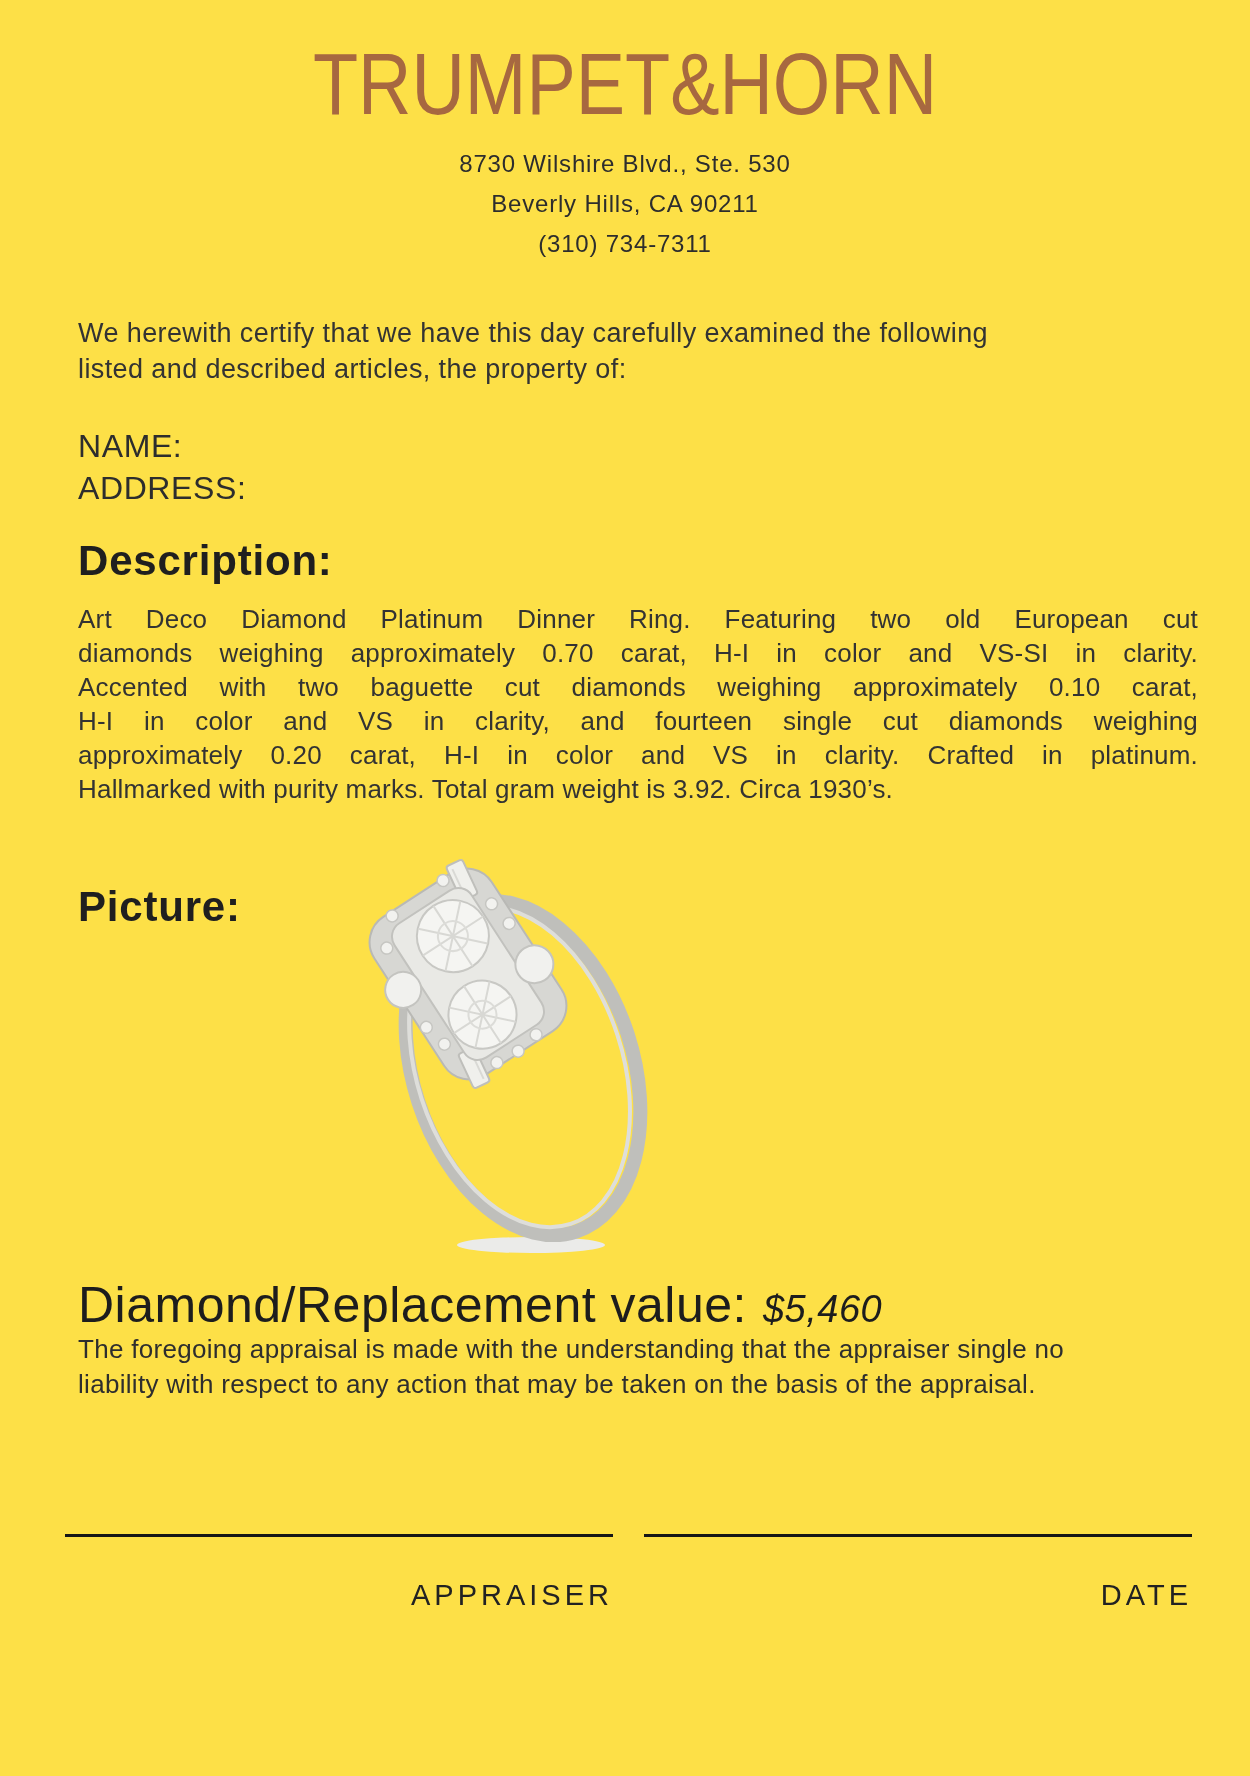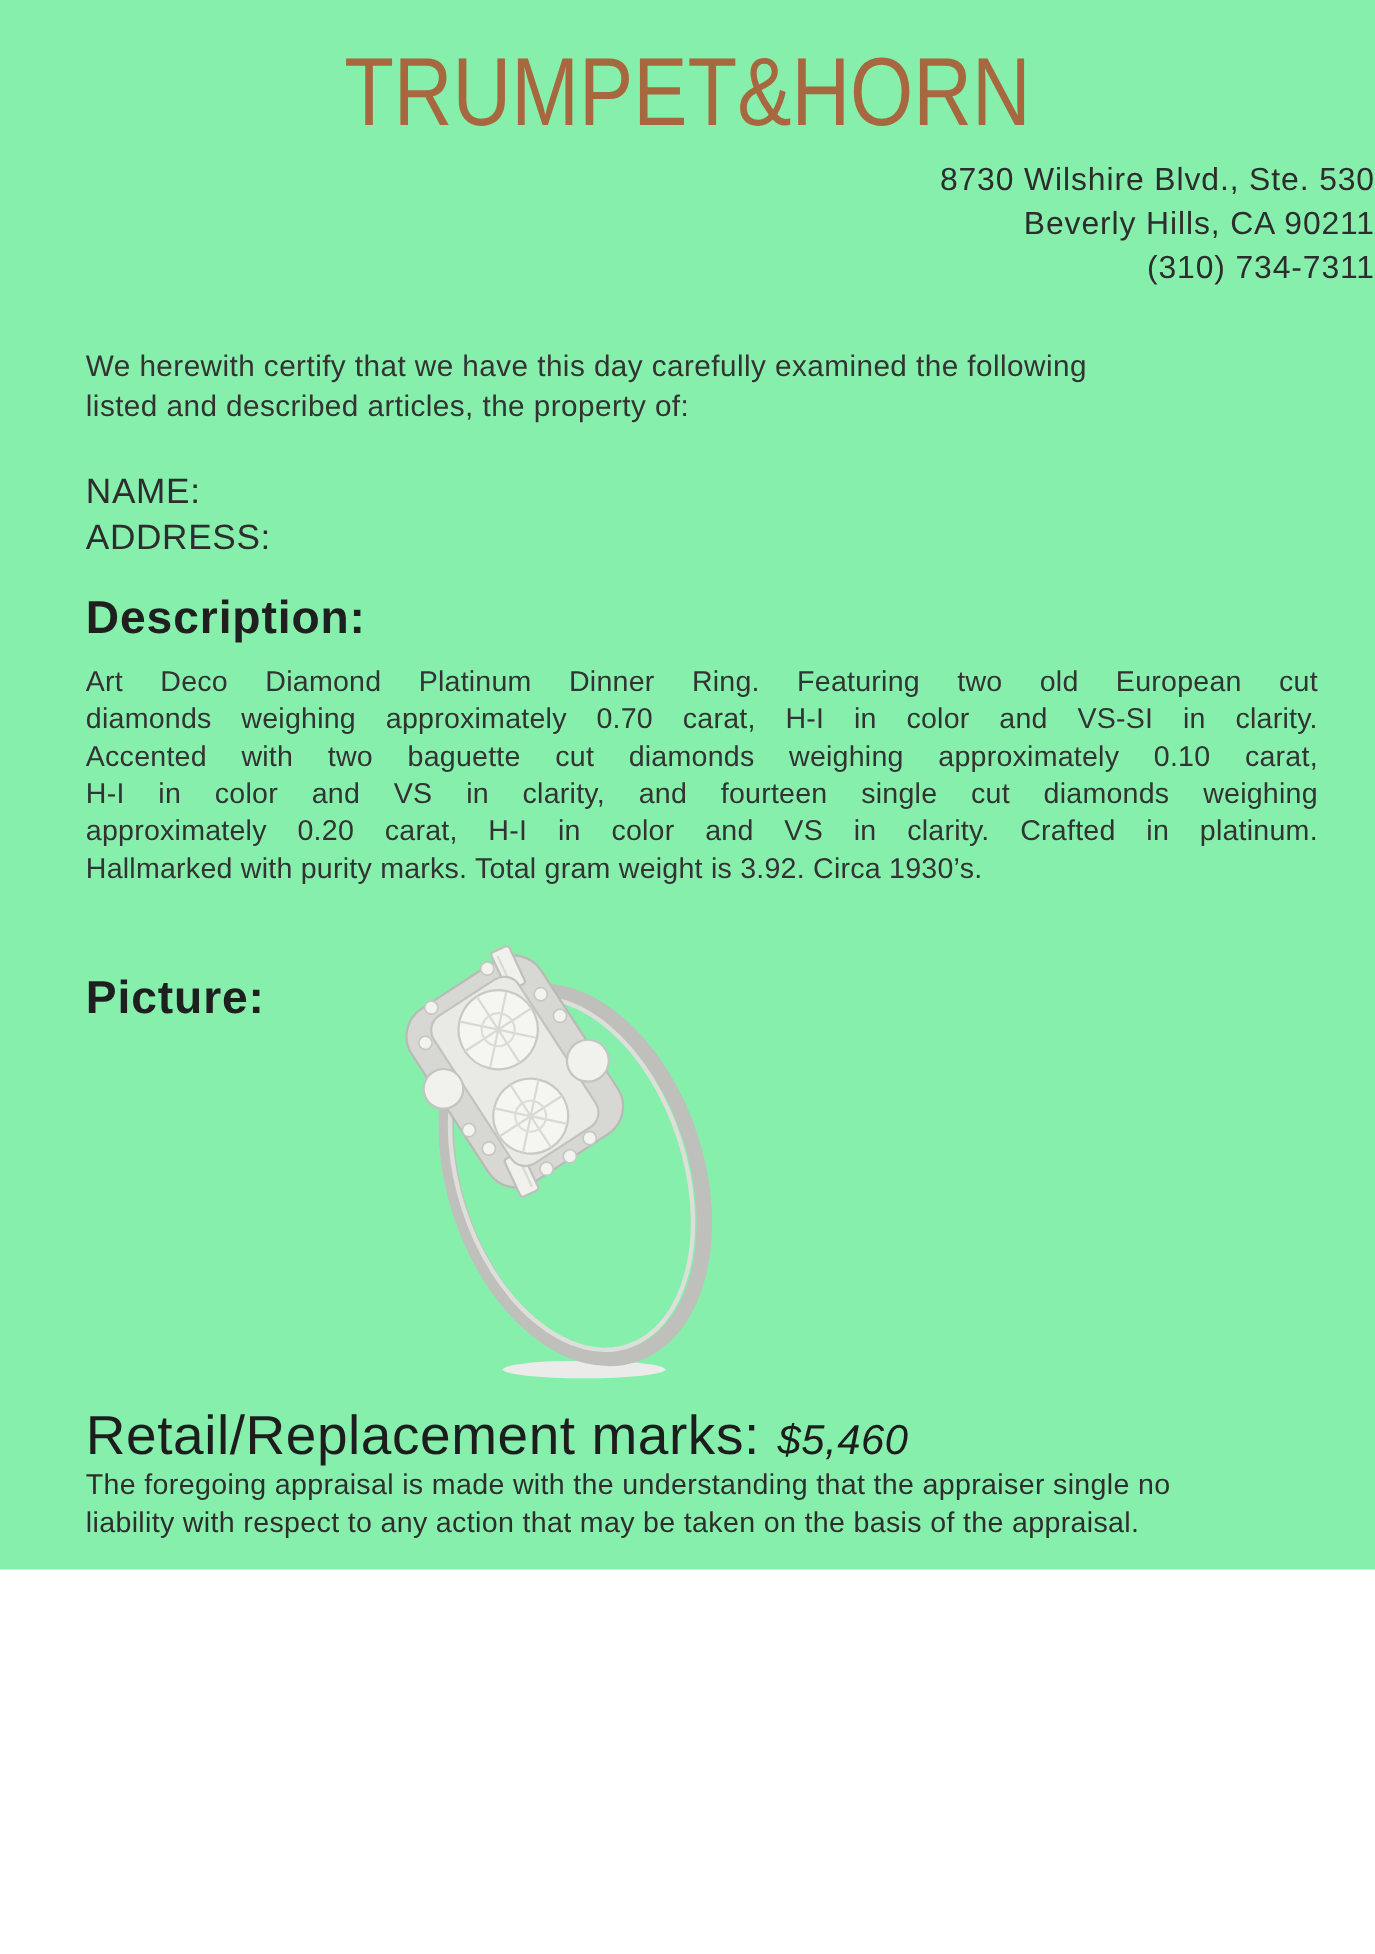--- a/index.html
+++ b/index.html
@@ -1,39 +1,39 @@
 <!DOCTYPE html>
 <html><head>
 <meta charset="utf-8">
 <style>
   html,body{margin:0;padding:0;background:#ffffff;}
   .page{
     position:relative;
     width:1250px;
-    height:1427px;
-    background:#86efac;
+    height:1776px;
+    background:#fde047;
     font-family:"Liberation Sans", sans-serif;
     color:#333;
     overflow:hidden;
   }
   
   .logo{
     position:absolute; top:40px; left:0; width:100%;
     text-align:center;
     font-size:88px; line-height:1.0; font-weight:300;
     letter-spacing:0px;
     color:#a76840;
     transform:scaleX(0.84);
     transform-origin:50% 50%;
     white-space:nowrap;
   }
   .address{
     position:absolute; top:144px; left:0; width:100%;
-    text-align:right;
-    font-size:29px; line-height:40px;
+    text-align:center;
+    font-size:24px; line-height:40px;
     letter-spacing:0.8px;
     color:#2d2d2d;
   }
   
   .certify{
     position:absolute; top:315px; left:78px; width:1122px;
     font-size:27px; line-height:36px; letter-spacing:0.4px;
     color:#333;
   }
   
@@ -168,21 +168,21 @@
       </g>
       <g>
         <circle cx="-10" cy="42" r="34" fill="#f5f5f2" stroke="#c8c8c4" stroke-width="2"></circle>
         <path d="M-10 8 L-10 76 M-44 42 L24 42 M-34 18 L14 66 M14 18 L-34 66" stroke="#d8d8d4" stroke-width="2" fill="none"></path>
         <circle cx="-10" cy="42" r="14" fill="none" stroke="#dcdcd8" stroke-width="2"></circle>
       </g>
     </g>
   </svg>
 
   <div class="retail">
-    <span class="retail-label">Retail/Replacement marks:</span><span class="retail-amount">$5,460</span>
+    <span class="retail-label">Diamond/Replacement value:</span><span class="retail-amount">$5,460</span>
   </div>
   <div class="disclaimer">
     <div>The foregoing appraisal is made with the understanding that the appraiser single no</div>
     <div>liability with respect to any action that may be taken on the basis of the appraisal.</div>
   </div>
 
   <div class="sig sig-left">
     <div class="sigline"></div>
     <div class="siglabel">APPRAISER</div>
   </div>

